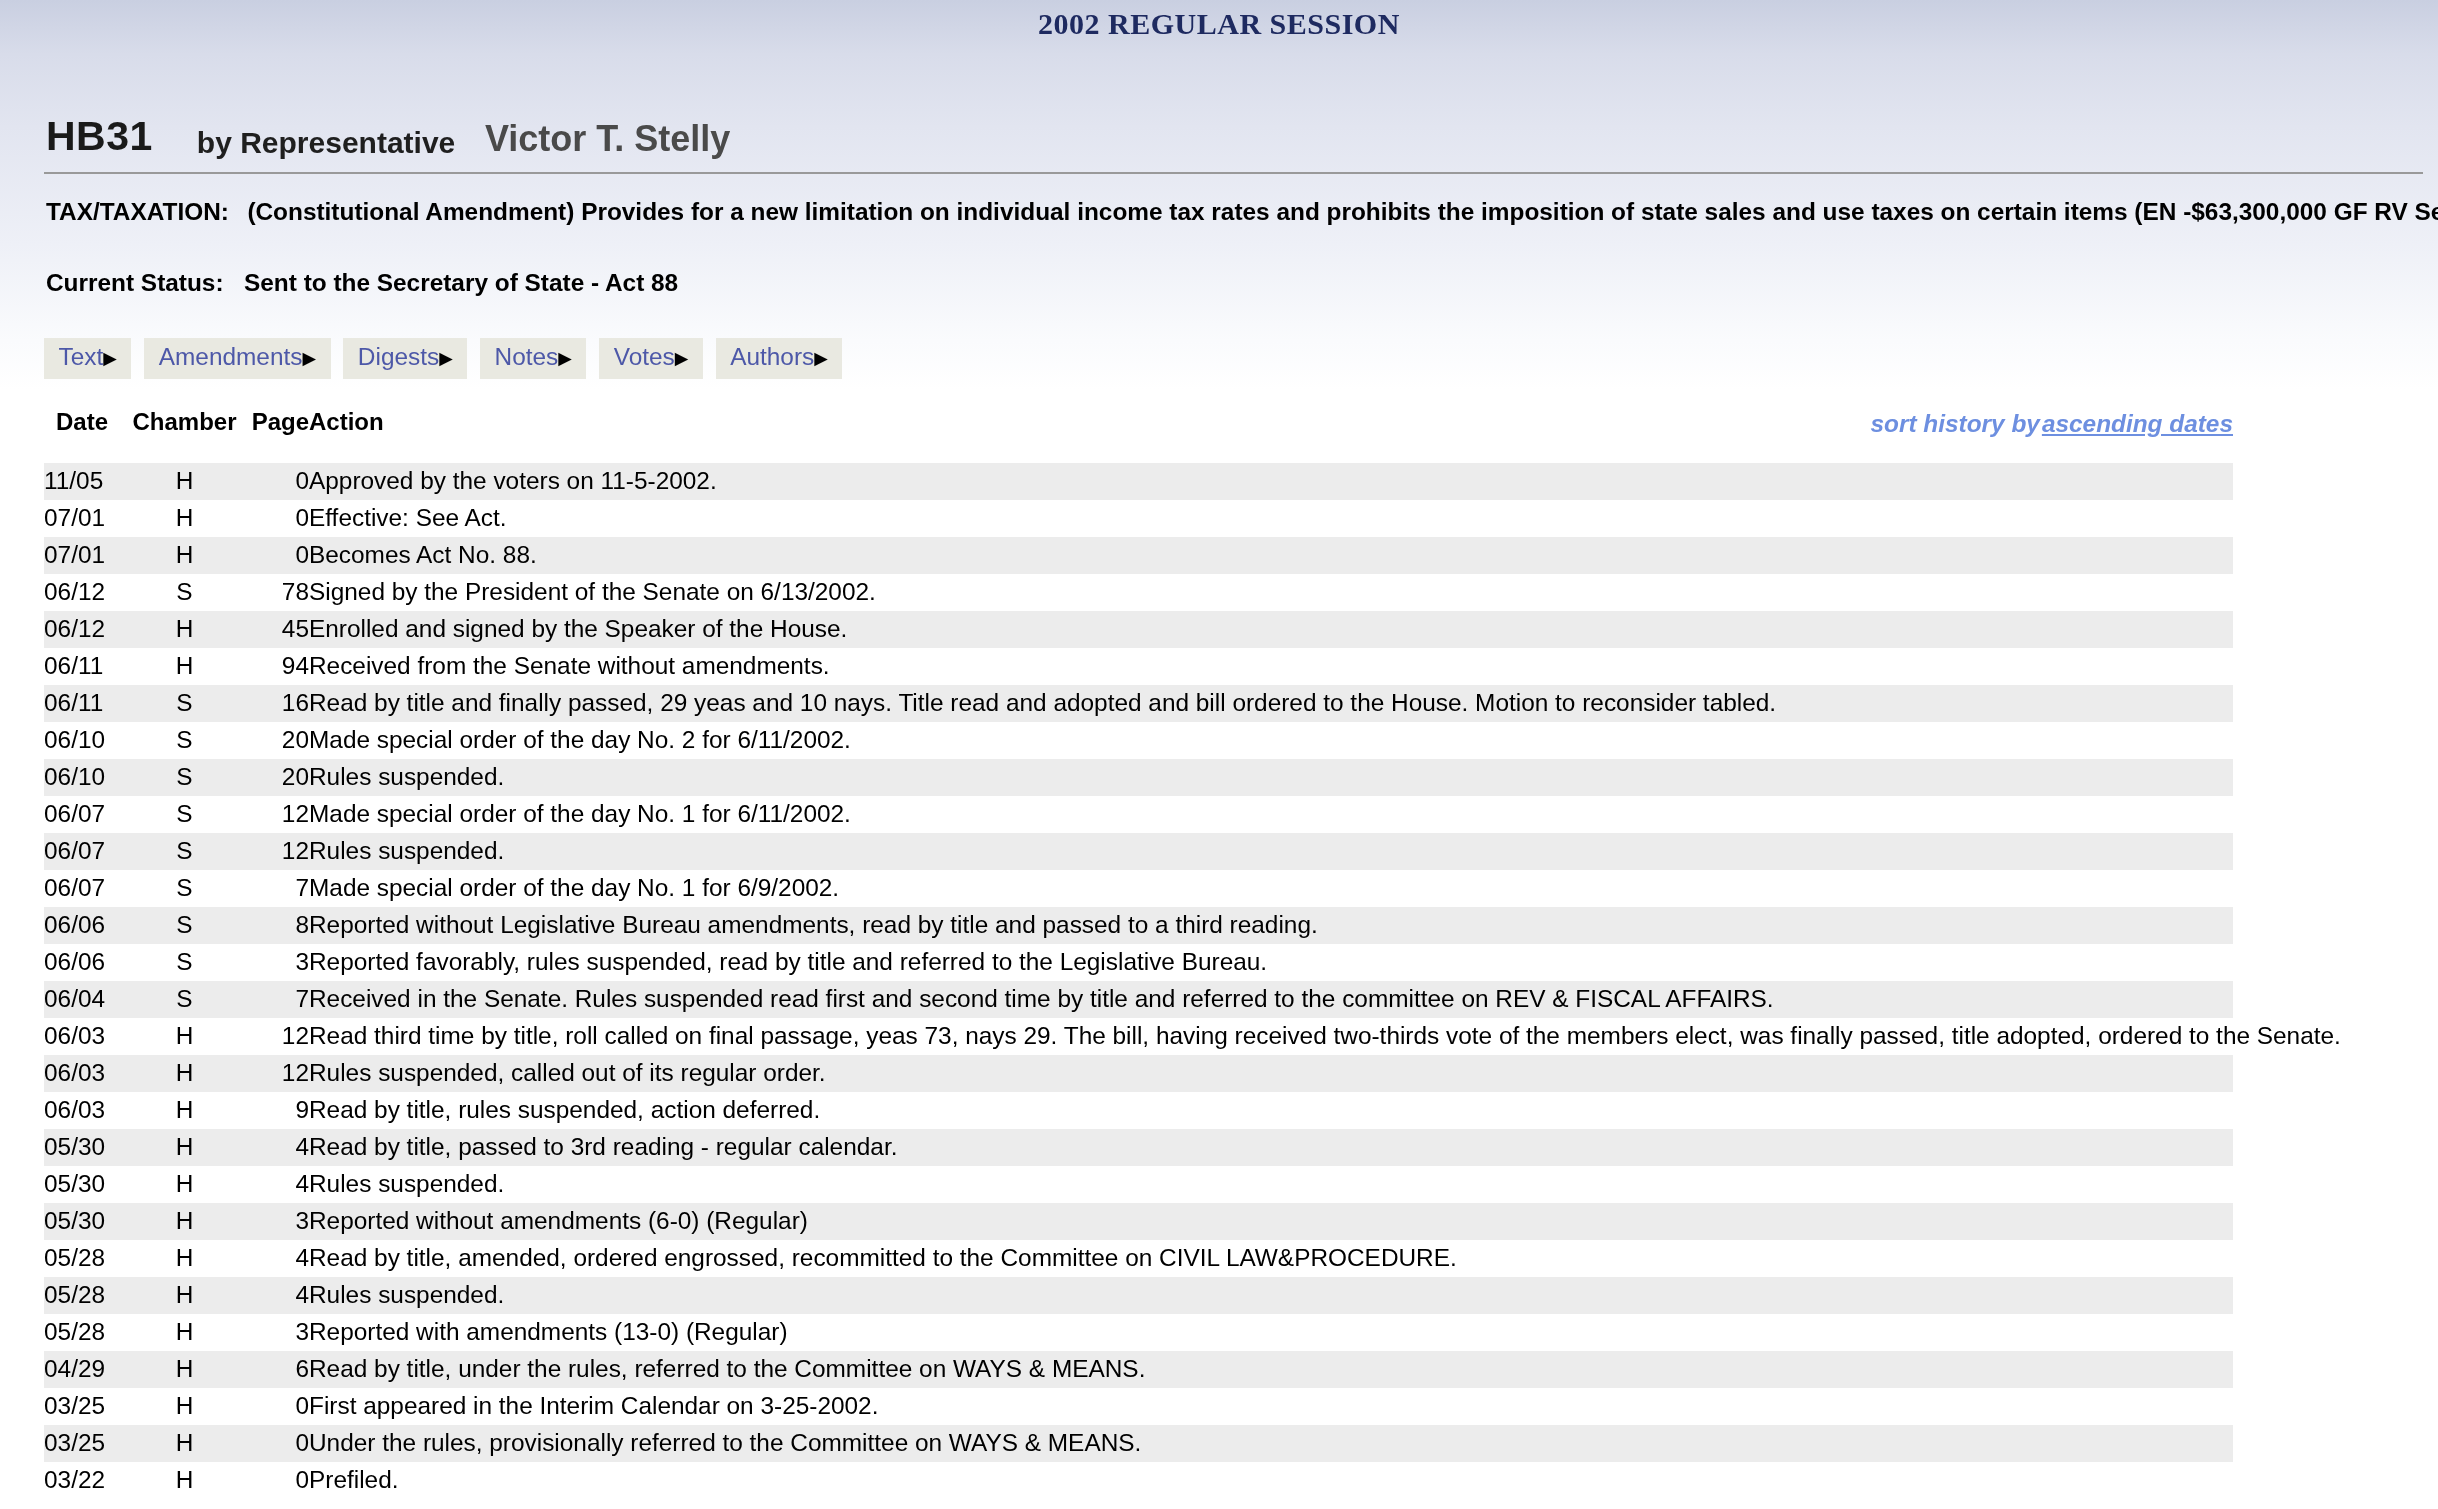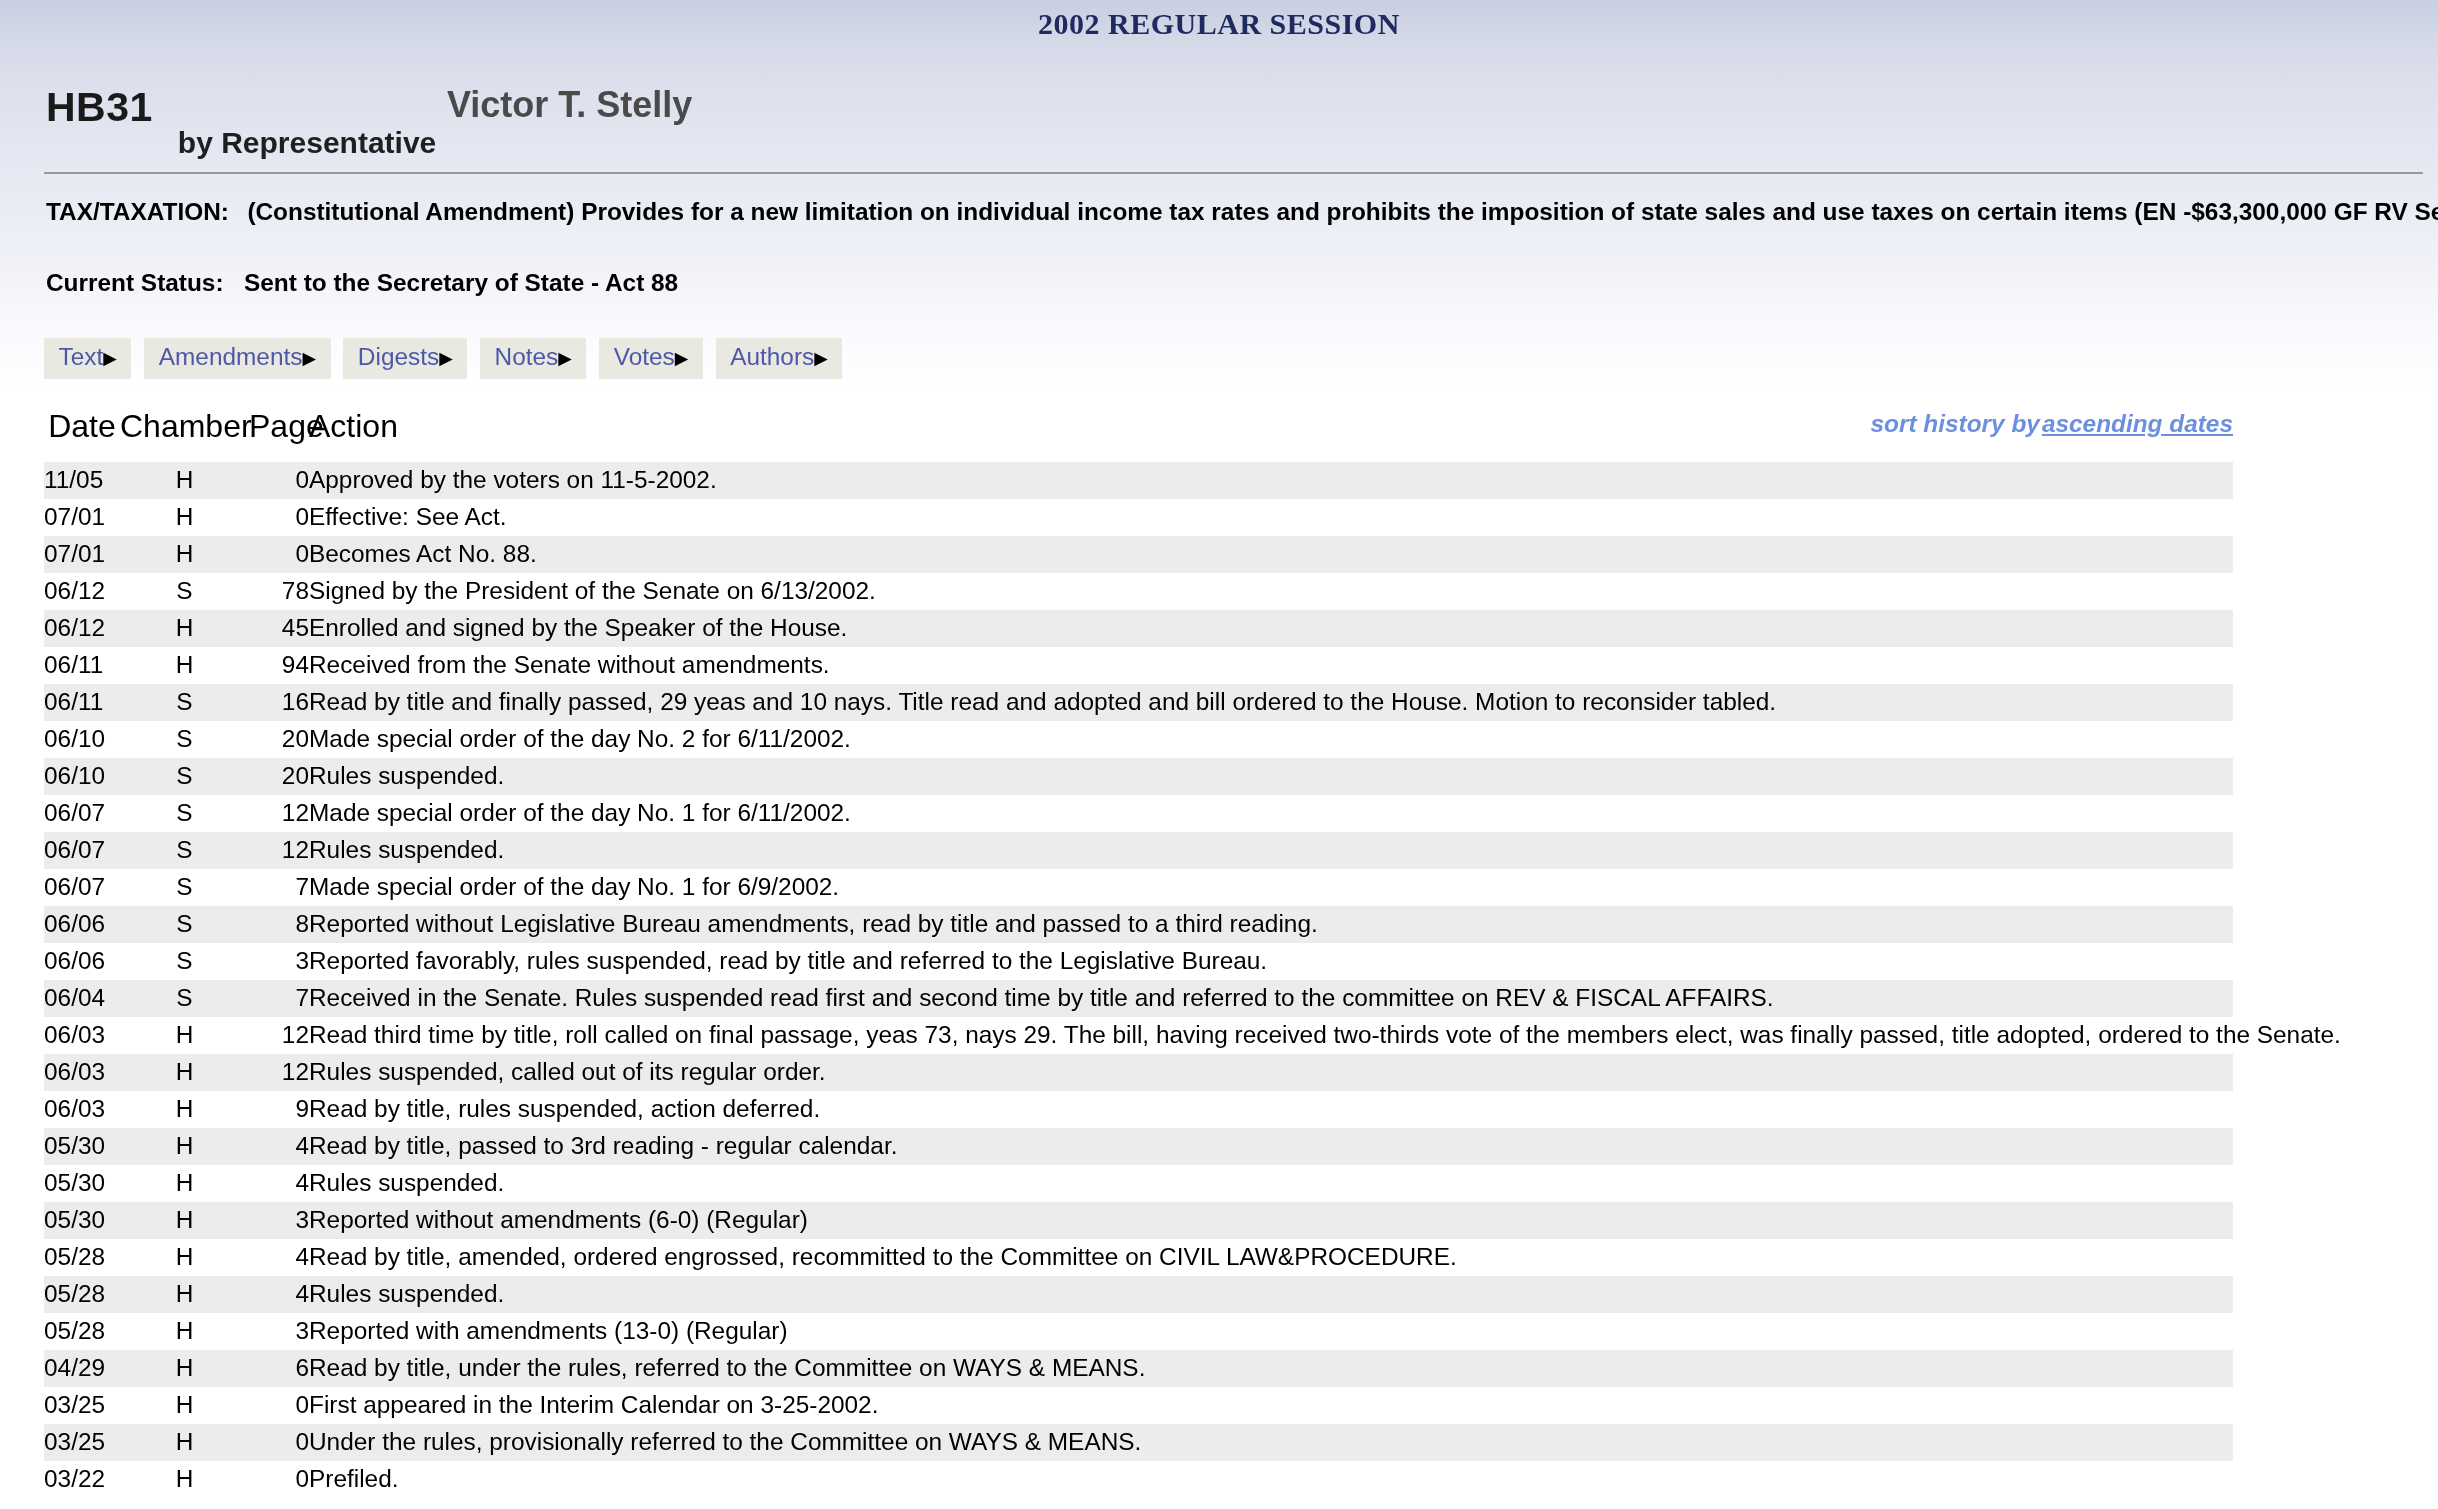--- a/index.html
+++ b/index.html
@@ -37,21 +37,22 @@
     font-family: "Liberation Serif", serif;
     font-weight: bold;
     font-size: 30px;
     letter-spacing: 0.5px;
     color: var(--session-title);
   }
 
   .bill-header {
     margin: 43px 0 0 46px;
     display: flex;
-    align-items: flex-start;
+    align-items: flex-end;
+    gap: 19px;
   }
   .bill-number {
     font-size: 41px;
     font-weight: bold;
     color: #1a1a1a;
     letter-spacing: 0.5px;
   }
   .bill-by-label {
     font-size: 30px;
     font-weight: bold;
@@ -138,23 +139,23 @@
   table.history {
     border-collapse: collapse;
     width: 100%;
     table-layout: fixed;
   }
   table.history col.c-date    { width: 76px; }
   table.history col.c-chamber { width: 129px; }
   table.history col.c-page    { width: 60px; }
 
   table.history th {
-    font-size: 32px;
-    font-weight: normal;
-    padding: 0 0 17px 0;
+    font-size: 24px;
+    font-weight: bold;
+    padding: 0 0 27px 0;
     vertical-align: bottom;
   }
   th.date    { text-align: center; }
   th.chamber { text-align: center; }
   th.page    { text-align: right; }
   th.action  { text-align: left; padding-left: 23.4px; }
 
   table.history td {
     font-size: 24.4px;
     height: 37px;

